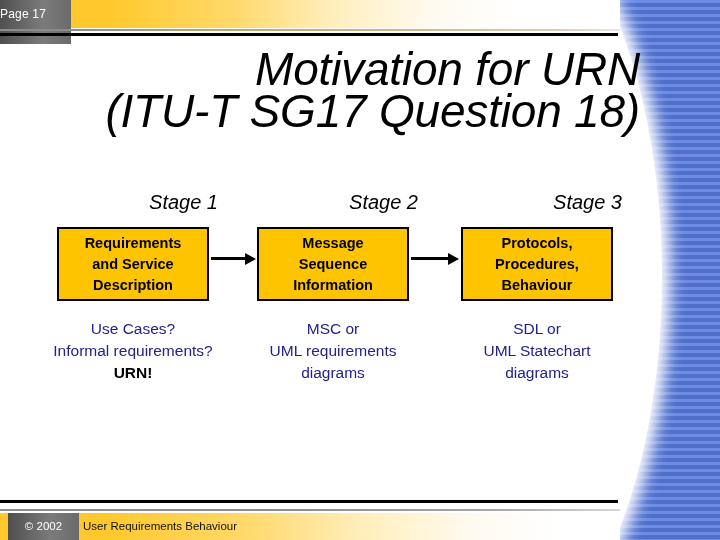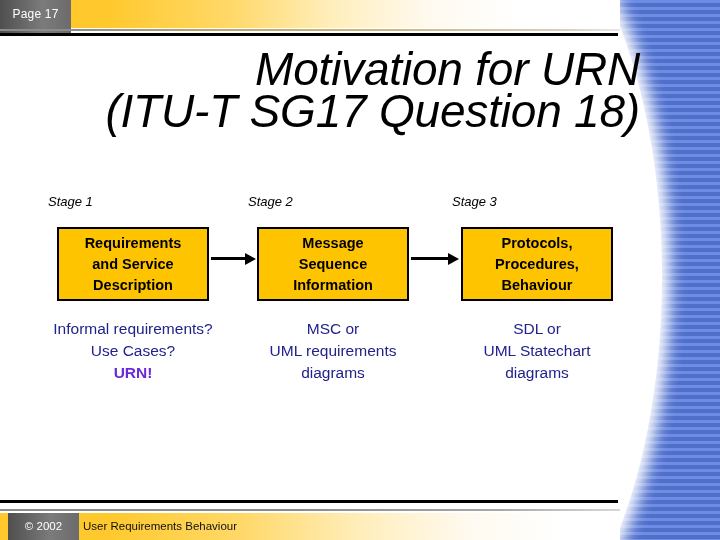--- a/index.html
+++ b/index.html
@@ -61,26 +61,25 @@
     background: linear-gradient(to right,
                 #ffc92e 0px, #ffc92e 110px,
                 #ffd868 230px, #ffeebb 330px,
                 #fffaf0 430px, #ffffff 520px);
   }
   .page-tab {
     position: absolute;
     left: 0;
     top: 0;
     width: 71px;
-    height: 36px;
+    height: 44px;
     background: linear-gradient(to right, #4f4f4f 0%, #7b7b7b 60%, #6b6b6b 100%);
     color: #ffffff;
     font-size: 12px;
     line-height: 28px;
-    text-align: center;
     letter-spacing: .2px;
     white-space: nowrap;
   }
   .rule-thin-top {
     position: absolute;
     left: 0;
     top: 29px;
     width: 620px;
     height: 2px;
     background: linear-gradient(to right,
@@ -123,23 +122,23 @@
     position: absolute;
     top: 0;
     width: 170px;
   }
   .col-0 { left: 48px; }
   .col-1 { left: 248px; }
   .col-2 { left: 452px; }
 
   .stage-label {
     font-style: italic;
-    font-size: 13px;
+    font-size: 20px;
     color: #000000;
-    text-align: left;
+    text-align: right;
     height: 24px;
     line-height: 18px;
   }
   .stage-box {
     margin: 10px auto 13px auto;
     width: 152px;
     height: 74px;
     box-sizing: border-box;
     background: #ffc400;
     border: 2px solid #000000;
@@ -154,21 +153,21 @@
     text-align: center;
   }
   .stage-note {
     margin-top: 17px;
     text-align: center;
     font-size: 15.5px;
     line-height: 22px;
     color: #22228c;
   }
   .stage-note .urn {
-    color: #6d28d9;
+    color: #000000;
     font-weight: bold;
   }
 
   
   .arrow {
     position: absolute;
     top: 60px;
     height: 12px;
   }
   .arrow-0 { left: 211px; width: 45px; }
@@ -270,22 +269,22 @@
   <div class="stages">
 
     <div class="col col-0">
       <div class="stage-label">Stage 1</div>
       <div class="stage-box">
         <span>Requirements</span>
         <span>and Service</span>
         <span>Description</span>
       </div>
       <div class="stage-note">
+        <div>Use Cases?</div>
         <div>Informal requirements?</div>
-        <div>Use Cases?</div>
         <div class="urn">URN!</div>
       </div>
     </div>
 
     <div class="arrow arrow-0">
       <div class="shaft"></div>
       <div class="head"></div>
     </div>
 
     <div class="col col-1">

